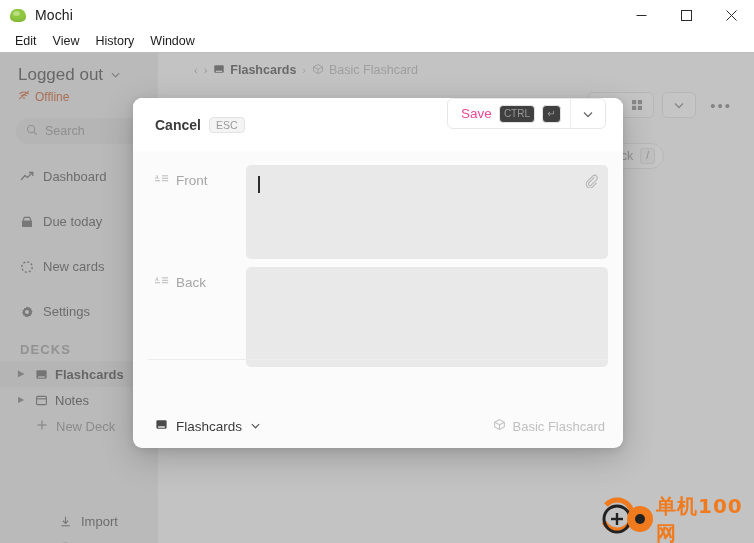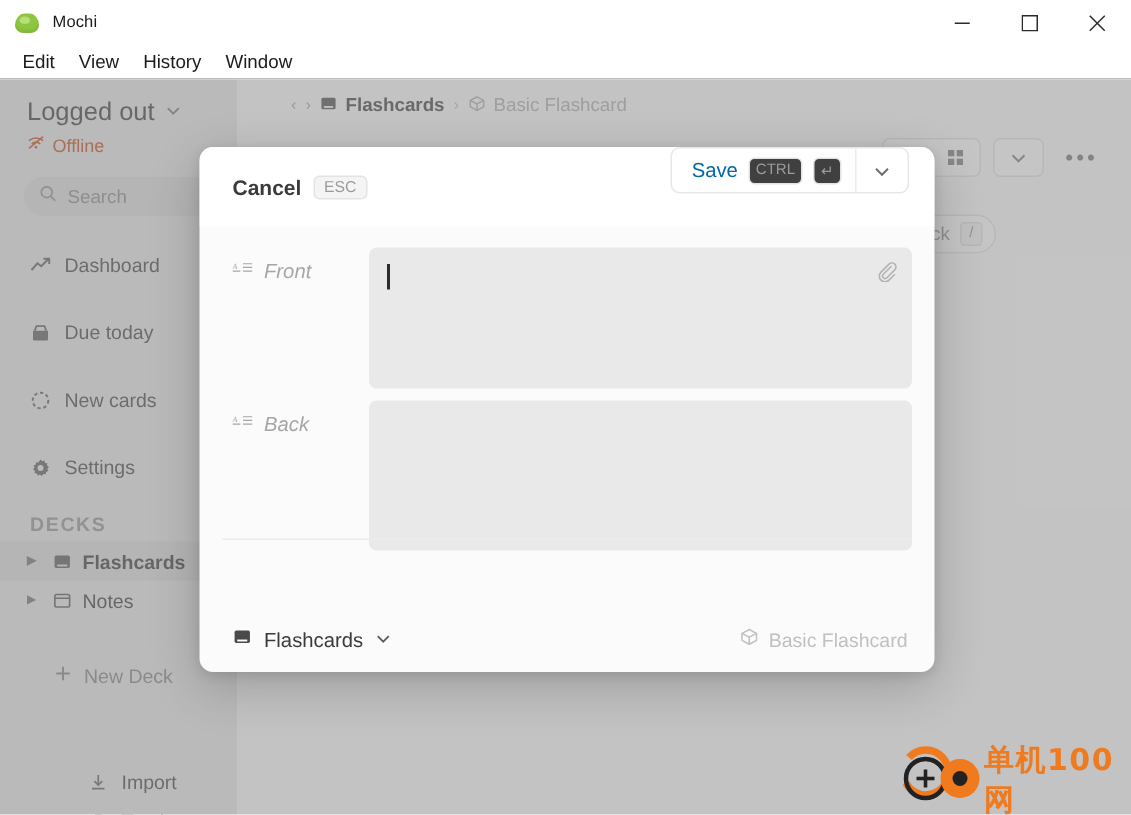--- a/index.html
+++ b/index.html
@@ -22,21 +22,21 @@
   }
   .app-logo .blob {
     position:absolute; left:0; top:2px; width:16px; height:13px;
     background:#8dc63f; border-radius: 9px 9px 8px 8px / 11px 11px 7px 7px;
     box-shadow: inset 0 -2px 2px rgba(0,0,0,.08);
   }
   .app-logo .hl {
     position:absolute; left:3px; top:4px; width:7px; height:5px;
     background:#b7dd7d; border-radius:50%;
   }
-  .app-title { font-size:11px; color:#1a1a1a; letter-spacing:.1px; }
+  .app-title { font-size:14px; color:#1a1a1a; letter-spacing:.1px; }
 
   .winbtns { position:absolute; right:0; top:0; height:30px; display:flex; }
   .winbtn {
     width:45px; height:30px; display:flex; align-items:center; justify-content:center;
     color:#2b2b2b;
   }
   .winbtn svg { display:block; }
 
   
   .menubar {
@@ -90,21 +90,21 @@
   }
   .deckrow {
     display:flex; align-items:center; gap:7px; height:26px;
     padding-left:18px; font-size:13px; color:#2e2e2e;
   }
   .deckrow.sel { background:#dcdcdc; font-weight:700; }
   .tri { width:9px; color:#6b6b6b; font-size:8px; line-height:1; flex:none; }
   .deckicon { width:14px; height:14px; flex:none; display:flex; align-items:center; justify-content:center; color:#4e4e4e; }
   .newdeck {
     display:flex; align-items:center; gap:8px; height:26px;
-    padding-left:36px; font-size:13px; color:#7d7d7d;margin-top:24px;
+    padding-left:36px; font-size:13px; color:#7d7d7d;
   }
   .sidebar-bottom { position:absolute; left:0; bottom:25px; width:158px;margin-left:32px; }
   .botitem {
     display:flex; align-items:center; gap:9px; height:26px;
     padding-left:26px; font-size:13px; color:#3a3a3a;
   }
 
   
   .mainpane {
     position:absolute; left:158px; top:0; width:596px; height:490px;
@@ -166,30 +166,30 @@
   .kbd {
     border:1px solid #e3e3e3; border-radius:4px; background:#f4f4f4;
     font-size:10.5px; color:#9a9a9a; padding:0 6px; line-height:14px;
   }
   .spacer { flex:1; }
   .save-grp {
     height:31px; border:1px solid #e7e7e7; border-radius:6px; background:#fff;
     display:flex; align-items:stretch; overflow:hidden;
   }
   .save-main { display:flex; align-items:center; gap:7px; padding:0 9px 0 13px; }
-  .save-lbl { font-size:13.5px; color:#0369a1; }
+  .save-lbl { font-size:13.5px; color:#ec4899; }
   .kbd-sq {
     border:1px solid #e3e3e3; border-radius:4px; background:#404040;
     min-width:19px; height:18px; display:flex; align-items:center; justify-content:center;
     font-size:10px; color:#9a9a9a; padding:0 4px;
   }
   .save-div { width:1px; background:#ececec; }
   .save-caret { width:34px; display:flex; align-items:center; justify-content:center; color:#6d6d6d; }
 
-  .modal-body { flex:1; padding:14px 15px 0 15px; position:relative;font-style:italic; }
+  .modal-body { flex:1; padding:14px 15px 0 15px; position:relative; }
   .field-row { display:flex; align-items:flex-start; gap:0; margin-bottom:8px; }
   .field-label {
     width:98px; flex:none; display:flex; align-items:center; gap:7px;
     padding-top:8px; padding-left:7px;
     font-size:13.5px; color:#a6a6a6;
   }
   .field-box {
     flex:1; background:#e9e9e9; border-radius:5px; position:relative;
   }
   .field-box.front { height:94px; }

